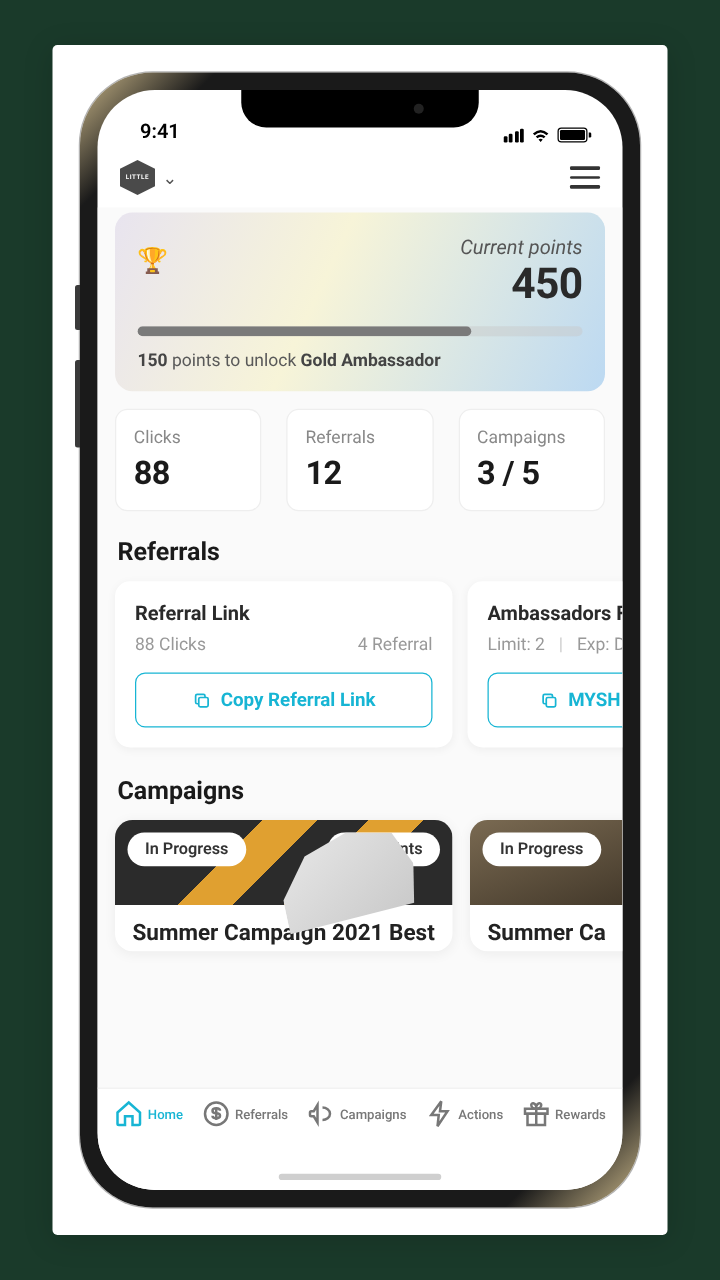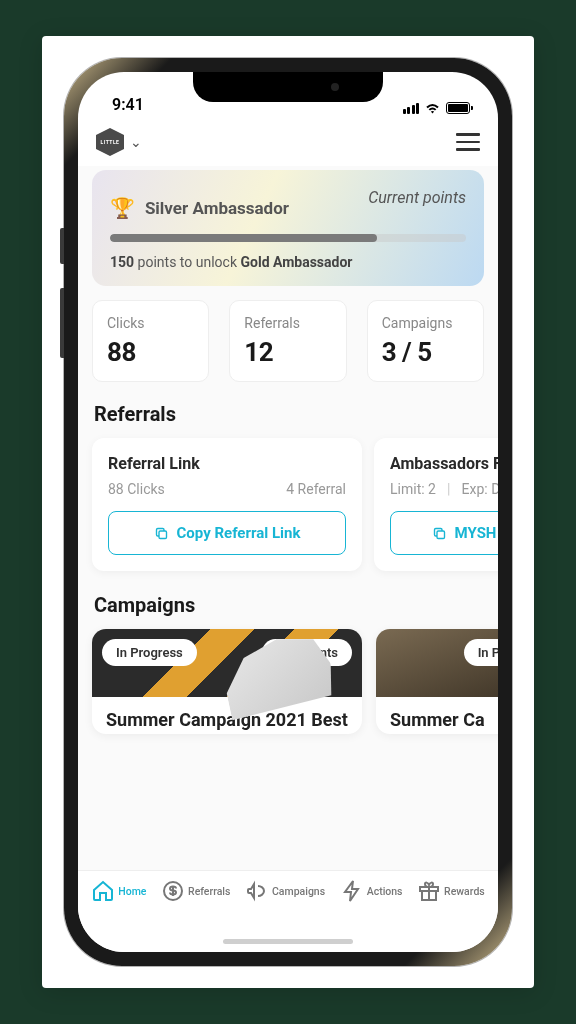--- a/index.html
+++ b/index.html
@@ -145,21 +145,21 @@
     white-space:nowrap;overflow:hidden;
   }
   .campaign-row { display:flex;gap:14px; }
   .campaign-card {
     min-width:270px;background:#fff;border-radius:14px;overflow:hidden;
     box-shadow:0 2px 10px rgba(0,0,0,.06);
   }
   .campaign-img {
     height:68px;position:relative;
     background:linear-gradient(135deg,#2b2b2b 0%,#2b2b2b 35%,#e0a030 35%,#e0a030 48%,#2b2b2b 48%,#2b2b2b 60%,#e0a030 60%,#e0a030 73%,#2b2b2b 73%);
-    display:flex;align-items:flex-start;padding:10px;gap:23px;justify-content:center;
+    display:flex;align-items:flex-start;padding:10px;gap:23px;
   }
   .campaign-img.second {
     background:linear-gradient(160deg,#7a6a52 0%,#2a2218 100%);
   }
   .shoe {
     position:absolute;right:30px;top:8px;width:120px;height:78px;
     background:linear-gradient(145deg,#eaeaea,#c8c8c8);
     clip-path:polygon(10% 60%,30% 20%,60% 5%,90% 15%,100% 50%,95% 90%,10% 95%);
     transform:rotate(-12deg);
   }
@@ -225,24 +225,24 @@
             <span></span>
           </div>
     </div>
 
     <div class="content">
 
       <div class="tier-card">
         <div class="tier-top">
           <div class="tier-name-row">
             <span class="trophy">🏆</span>
-            <span>Silver Ambassador</span>
           </div>
           <div class="points-block">
             <div class="points-label">Current points</div>
+            <div class="points-value">450</div>
           </div>
         </div>
         <div class="progress-track">
           <div class="progress-fill"></div>
         </div>
         <div class="unlock-text">
           <b>150</b><span> points to unlock </span><b>Gold Ambassador</b>
         </div>
       </div>
 

